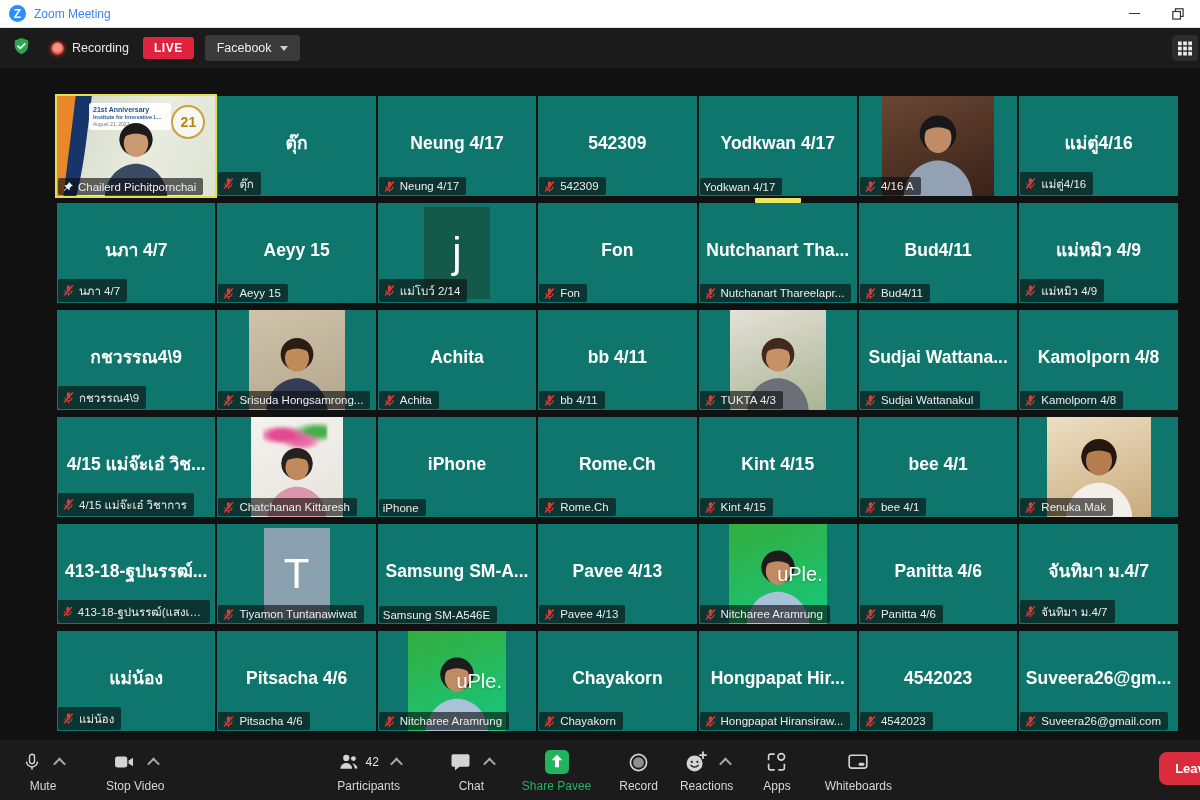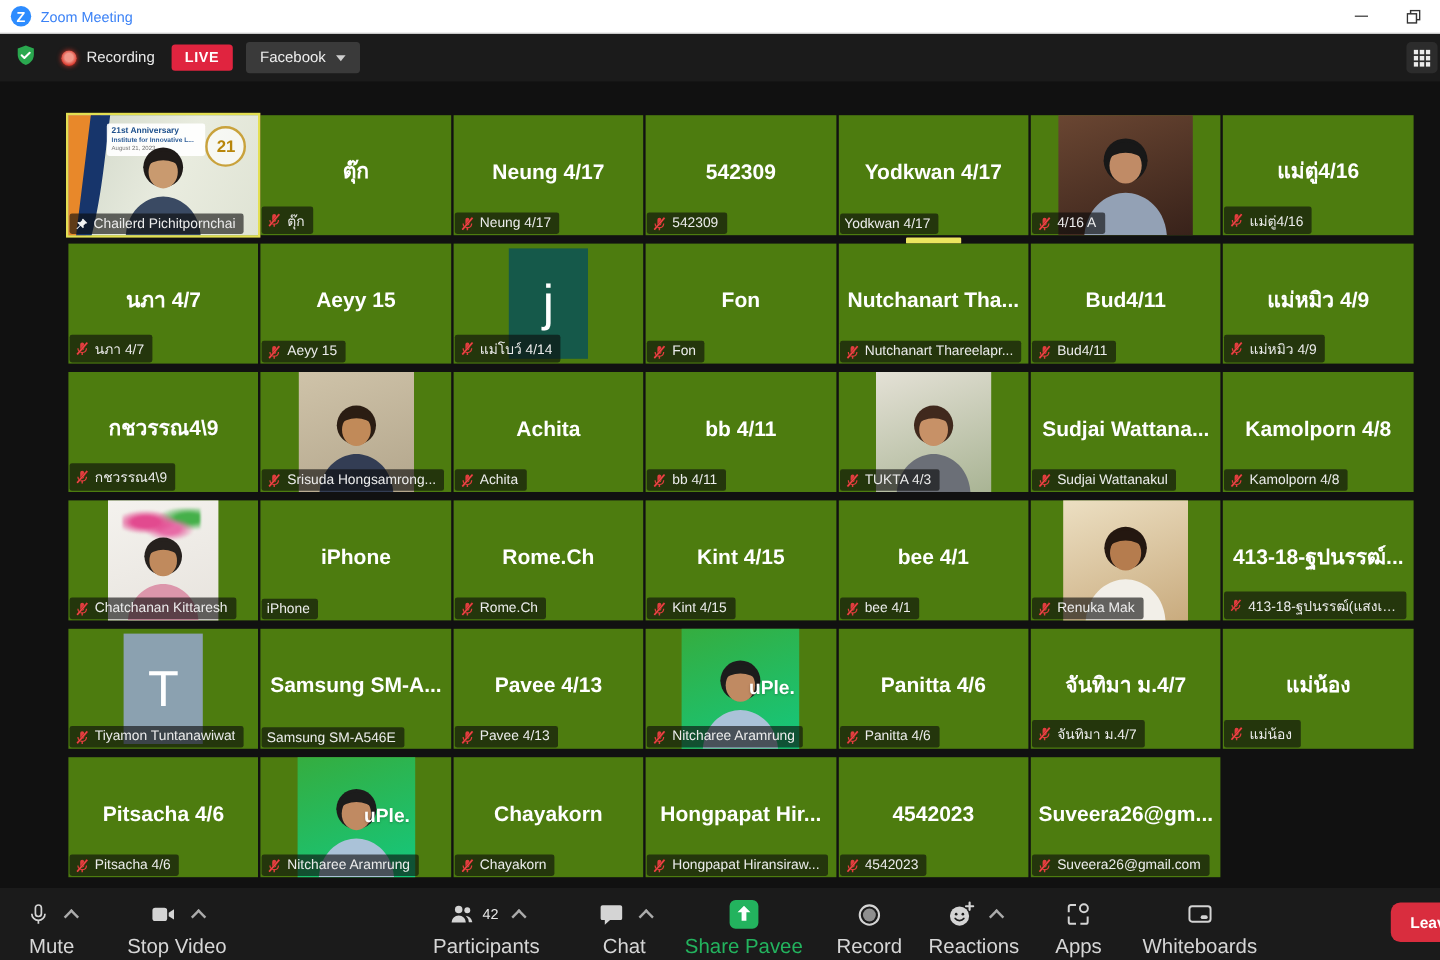--- a/index.html
+++ b/index.html
@@ -30,36 +30,36 @@
     font-family:"Liberation Sans", sans-serif;}
   .down-tri{width:0;height:0;border-left:4px solid transparent;border-right:4px solid transparent;
     border-top:5px solid #cfcfcf;display:inline-block;}
   .view-btn{position:absolute;right:2px;top:7px;width:26px;height:26px;background:#2c2c2c;border:none;
     border-radius:4px;display:flex;align-items:center;justify-content:center;cursor:pointer;}
 
   
   .stage{position:absolute;top:68px;left:0;width:1200px;height:672px;background:#111111;}
   .grid{position:absolute;left:57px;top:28px;display:grid;
     grid-template-columns:repeat(7,158.4px);grid-auto-rows:100px;gap:7px 2px;}
-  .tile{position:relative;background:#4d7c0f;overflow:visible;cursor:pointer;}
+  .tile{position:relative;background:#0f766e;overflow:visible;cursor:pointer;}
   .tile.active{box-shadow:0 0 0 2px #e3df52;z-index:2;}
   .center-name{position:absolute;left:0;top:50%;transform:translateY(-62%);width:100%;
     text-align:center;color:#fff;font-weight:bold;font-size:17.5px;white-space:nowrap;
     overflow:hidden;padding:0 6px;box-sizing:border-box;}
   .nameplate{position:absolute;left:1px;bottom:1px;max-width:96%;display:flex;align-items:center;gap:4px;
     background:rgba(12,12,12,.62);padding:2.5px 7px 2.5px 4px;border-radius:2px;box-sizing:border-box;}
   .nameplate span{color:#ececec;font-size:11.5px;white-space:nowrap;overflow:hidden;text-overflow:ellipsis;}
   .speak-bar{position:absolute;left:50%;transform:translateX(-50%);bottom:-7px;width:46px;height:5px;
     background:#ece65f;border-radius:1px;}
   .avatar{position:absolute;left:50%;top:50%;transform:translate(-50%,-50%);width:66px;height:92px;
     display:flex;align-items:center;justify-content:center;color:#fff;font-size:42px;}
   .photo{position:absolute;left:50%;top:0;transform:translateX(-50%);height:100%;overflow:hidden;}
   .photo svg.sil{position:absolute;bottom:0;left:0;width:100%;height:86%;}
-  .uple-txt{position:absolute;right:4px;top:50%;transform:translateY(-50%);color:#fff;font-weight:bold;
-    font-size:16px;text-shadow:0 1px 2px rgba(0,0,0,.25);}
+  .uple-txt{position:absolute;right:4px;top:50%;transform:translateY(-50%);color:#fff;font-weight:normal;
+    font-size:20px;text-shadow:0 1px 2px rgba(0,0,0,.25);}
   .squiggle{position:absolute;top:6px;left:12px;width:70%;height:30%;
     background:radial-gradient(ellipse at 30% 40%, #e24a8f 0 18%, transparent 40%),
                radial-gradient(ellipse at 60% 60%, #e76ba6 0 16%, transparent 38%),
                radial-gradient(ellipse at 85% 30%, #45b04a 0 14%, transparent 34%);
     filter:blur(1px);}
   
   .video-scene{position:absolute;inset:0;background:linear-gradient(115deg,#cfd6c8 0%,#e9ecdf 55%,#dfe3d4 100%);overflow:hidden;}
   .stripe-o{position:absolute;left:-14px;top:-10px;width:34px;height:130%;background:#e8882a;transform:rotate(7deg);}
   .stripe-b{position:absolute;left:12px;top:-10px;width:16px;height:130%;background:#17356b;transform:rotate(7deg);border-radius:0 0 60% 0;}
   .banner{position:absolute;left:32px;top:7px;width:74px;background:rgba(255,255,255,.92);border-radius:2px;padding:3px 4px;}
@@ -70,21 +70,21 @@
     border:2px solid #c9a23c;color:#b8860b;background:rgba(255,255,255,.65);display:flex;
     align-items:center;justify-content:center;font-weight:bold;font-size:14px;}
   .video-scene svg.sil{position:absolute;bottom:0;left:50%;transform:translateX(-50%);width:120px;height:78px;}
 
   
   .toolbar{position:absolute;bottom:0;left:0;width:100%;height:60px;background:#1b1b1b;
     display:flex;align-items:stretch;z-index:5;}
   .tb-item{display:flex;flex-direction:column;align-items:center;justify-content:flex-start;
     padding-top:9px;cursor:pointer;position:relative;}
   .tb-iconrow{display:flex;align-items:center;height:26px;}
-  .tb-label{font-size:17px;color:#d6d6d6;margin-top:4px;white-space:nowrap;}
+  .tb-label{font-size:12px;color:#d6d6d6;margin-top:4px;white-space:nowrap;}
   .tb-label.green{color:#23b35e;}
   .tb-count{color:#e6e6e6;font-size:12px;margin-left:5px;}
   .caret{display:inline-block;width:7px;height:7px;border-left:2px solid #ababab;border-top:2px solid #ababab;
     transform:rotate(45deg) translate(1px,1px);margin-left:13px;}
   .leave-btn{position:absolute;right:-28px;top:12px;background:#d92d3e;border:none;color:#fff;
     font-weight:bold;font-size:13px;padding:9px 16px;border-radius:8px;cursor:pointer;
     font-family:"Liberation Sans", sans-serif;}
 </style>
 </head>
 <body>
@@ -278,21 +278,21 @@
         <div class="avatar" style="background: rgb(21, 89, 74);">j</div>
         <div class="nameplate">
           <svg width="13" height="13" viewBox="0 0 24 24">
             <g fill="#e03e3e">
               <path d="M12 14.6a3.1 3.1 0 0 0 3.1-3.1V5.6a3.1 3.1 0 1 0-6.2 0v5.9a3.1 3.1 0 0 0 3.1 3.1z"></path>
               <path d="M17.6 11.5a5.6 5.6 0 0 1-11.2 0H4.5a7.5 7.5 0 0 0 6.4 7.4V22h2.2v-3.1a7.5 7.5 0 0 0 6.4-7.4z"></path>
             </g>
             <line x1="4.2" y1="21" x2="19.8" y2="2.8" stroke="#b02424" stroke-width="3.4"></line>
             <line x1="4.2" y1="21" x2="19.8" y2="2.8" stroke="#ef5350" stroke-width="1.6"></line>
           </svg>
-          <span>แม่โบว์ 4/14</span>
+          <span>แม่โบว์ 2/14</span>
         </div>
       </div>
       <div class="tile">
         <span class="center-name">Fon</span>
         <div class="nameplate">
           <svg width="13" height="13" viewBox="0 0 24 24">
             <g fill="#e03e3e">
               <path d="M12 14.6a3.1 3.1 0 0 0 3.1-3.1V5.6a3.1 3.1 0 1 0-6.2 0v5.9a3.1 3.1 0 0 0 3.1 3.1z"></path>
               <path d="M17.6 11.5a5.6 5.6 0 0 1-11.2 0H4.5a7.5 7.5 0 0 0 6.4 7.4V22h2.2v-3.1a7.5 7.5 0 0 0 6.4-7.4z"></path>
             </g>
@@ -447,20 +447,34 @@
         <div class="nameplate">
           <svg width="13" height="13" viewBox="0 0 24 24">
             <g fill="#e03e3e">
               <path d="M12 14.6a3.1 3.1 0 0 0 3.1-3.1V5.6a3.1 3.1 0 1 0-6.2 0v5.9a3.1 3.1 0 0 0 3.1 3.1z"></path>
               <path d="M17.6 11.5a5.6 5.6 0 0 1-11.2 0H4.5a7.5 7.5 0 0 0 6.4 7.4V22h2.2v-3.1a7.5 7.5 0 0 0 6.4-7.4z"></path>
             </g>
             <line x1="4.2" y1="21" x2="19.8" y2="2.8" stroke="#b02424" stroke-width="3.4"></line>
             <line x1="4.2" y1="21" x2="19.8" y2="2.8" stroke="#ef5350" stroke-width="1.6"></line>
           </svg>
           <span>Kamolporn 4/8</span>
+        </div>
+      </div>
+      <div class="tile">
+        <span class="center-name">4/15 แม่จ๊ะเอ๋ วิช...</span>
+        <div class="nameplate">
+          <svg width="13" height="13" viewBox="0 0 24 24">
+            <g fill="#e03e3e">
+              <path d="M12 14.6a3.1 3.1 0 0 0 3.1-3.1V5.6a3.1 3.1 0 1 0-6.2 0v5.9a3.1 3.1 0 0 0 3.1 3.1z"></path>
+              <path d="M17.6 11.5a5.6 5.6 0 0 1-11.2 0H4.5a7.5 7.5 0 0 0 6.4 7.4V22h2.2v-3.1a7.5 7.5 0 0 0 6.4-7.4z"></path>
+            </g>
+            <line x1="4.2" y1="21" x2="19.8" y2="2.8" stroke="#b02424" stroke-width="3.4"></line>
+            <line x1="4.2" y1="21" x2="19.8" y2="2.8" stroke="#ef5350" stroke-width="1.6"></line>
+          </svg>
+          <span>4/15 แม่จ๊ะเอ๋ วิชาการ</span>
         </div>
       </div>
       <div class="tile">
         <div class="photo" style="width: 92px; background: linear-gradient(160deg, rgb(244, 242, 238), rgb(231, 227, 221));">
           <div class="squiggle"></div>
           <svg class="sil" viewBox="0 0 100 80" preserveAspectRatio="xMidYMax meet">
             <circle cx="50" cy="22" r="17" fill="#26211e"></circle>
             <ellipse cx="50" cy="26" rx="12.5" ry="14" fill="#c08a5d"></ellipse>
             <path d="M50 8 a17 17 0 0 1 17 15 q-8-7-17-7 q-9 0-17 7 a17 17 0 0 1 17-15z" fill="#26211e"></path>
             <path d="M18 80 C20 56 38 47 50 47 C62 47 80 56 82 80 Z" fill="#dc96ab"></path>

